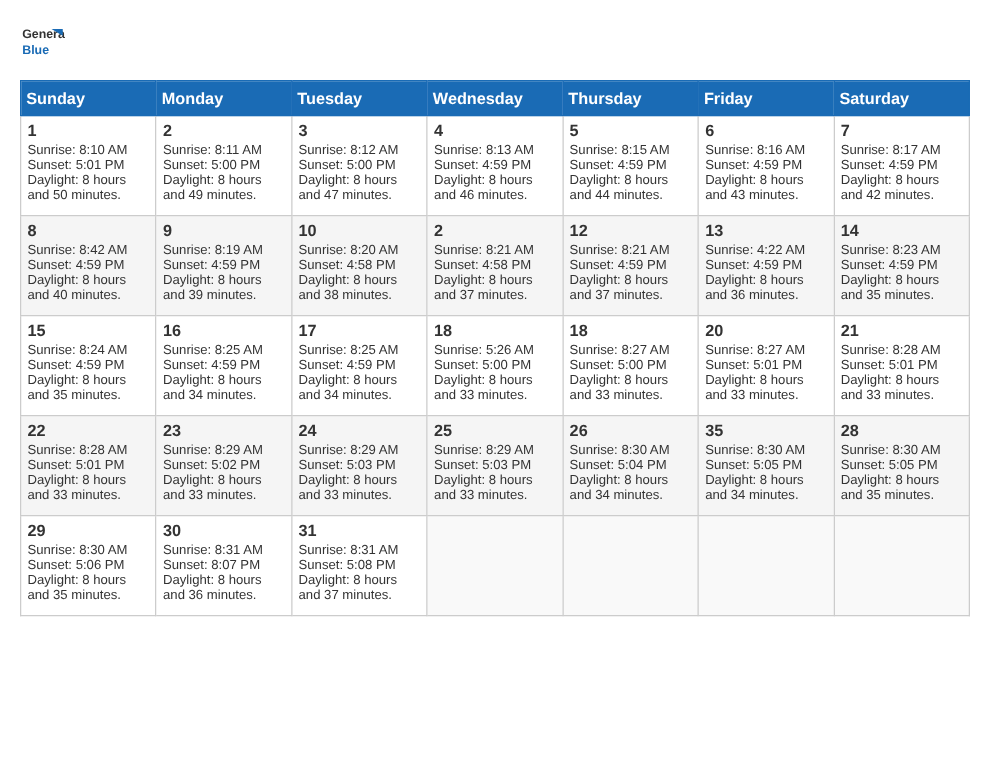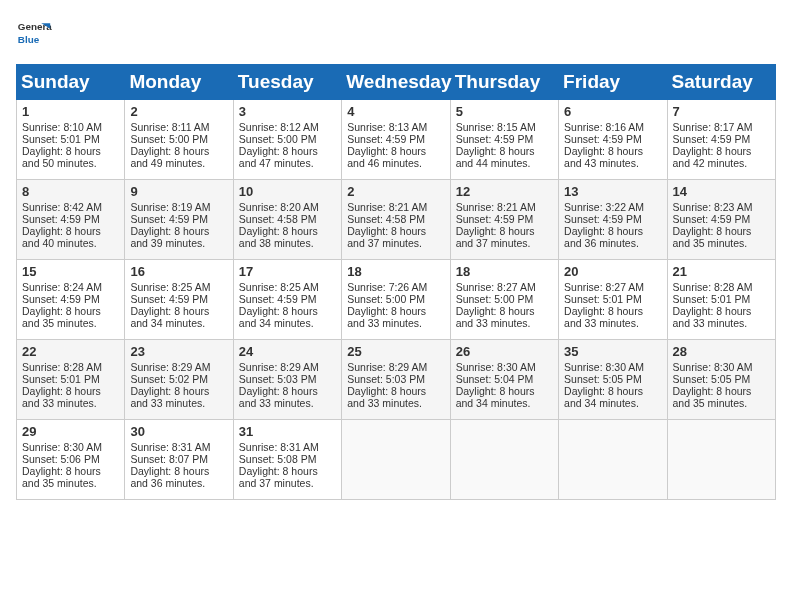--- a/index.html
+++ b/index.html
@@ -44,21 +44,21 @@
       color: #555;
     }
     table {
       width: 100%;
       border-collapse: collapse;
       table-layout: fixed;
     }
     thead th {
       background-color: #1a6bb5;
       color: #fff;
-      font-size: 19px;
+      font-size: 13px;
       font-weight: bold;
       padding: 6px 4px;
       text-align: left;
       border: 1px solid #1a6bb5;
     }
     td {
       border: 1px solid #ccc;
       vertical-align: top;
       padding: 4px 5px;
       font-size: 10.5px;
@@ -122,28 +122,28 @@
         <td><span class="day-num">5</span><span>Sunrise: 8:15 AM</span><br><span>Sunset: 4:59 PM</span><br><span>Daylight: 8 hours and 44 minutes.</span></td>
         <td><span class="day-num">6</span><span>Sunrise: 8:16 AM</span><br><span>Sunset: 4:59 PM</span><br><span>Daylight: 8 hours and 43 minutes.</span></td>
         <td><span class="day-num">7</span><span>Sunrise: 8:17 AM</span><br><span>Sunset: 4:59 PM</span><br><span>Daylight: 8 hours and 42 minutes.</span></td>
       </tr>
       <tr>
         <td><span class="day-num">8</span><span>Sunrise: 8:42 AM</span><br><span>Sunset: 4:59 PM</span><br><span>Daylight: 8 hours and 40 minutes.</span></td>
         <td><span class="day-num">9</span><span>Sunrise: 8:19 AM</span><br><span>Sunset: 4:59 PM</span><br><span>Daylight: 8 hours and 39 minutes.</span></td>
         <td><span class="day-num">10</span><span>Sunrise: 8:20 AM</span><br><span>Sunset: 4:58 PM</span><br><span>Daylight: 8 hours and 38 minutes.</span></td>
         <td><span class="day-num">2</span><span>Sunrise: 8:21 AM</span><br><span>Sunset: 4:58 PM</span><br><span>Daylight: 8 hours and 37 minutes.</span></td>
         <td><span class="day-num">12</span><span>Sunrise: 8:21 AM</span><br><span>Sunset: 4:59 PM</span><br><span>Daylight: 8 hours and 37 minutes.</span></td>
-        <td><span class="day-num">13</span><span>Sunrise: 3:22 AM</span><br><span>Sunset: 4:59 PM</span><br><span>Daylight: 8 hours and 36 minutes.</span></td>
+        <td><span class="day-num">13</span><span>Sunrise: 4:22 AM</span><br><span>Sunset: 4:59 PM</span><br><span>Daylight: 8 hours and 36 minutes.</span></td>
         <td><span class="day-num">14</span><span>Sunrise: 8:23 AM</span><br><span>Sunset: 4:59 PM</span><br><span>Daylight: 8 hours and 35 minutes.</span></td>
       </tr>
       <tr>
         <td><span class="day-num">15</span><span>Sunrise: 8:24 AM</span><br><span>Sunset: 4:59 PM</span><br><span>Daylight: 8 hours and 35 minutes.</span></td>
         <td><span class="day-num">16</span><span>Sunrise: 8:25 AM</span><br><span>Sunset: 4:59 PM</span><br><span>Daylight: 8 hours and 34 minutes.</span></td>
         <td><span class="day-num">17</span><span>Sunrise: 8:25 AM</span><br><span>Sunset: 4:59 PM</span><br><span>Daylight: 8 hours and 34 minutes.</span></td>
-        <td><span class="day-num">18</span><span>Sunrise: 7:26 AM</span><br><span>Sunset: 5:00 PM</span><br><span>Daylight: 8 hours and 33 minutes.</span></td>
+        <td><span class="day-num">18</span><span>Sunrise: 5:26 AM</span><br><span>Sunset: 5:00 PM</span><br><span>Daylight: 8 hours and 33 minutes.</span></td>
         <td><span class="day-num">18</span><span>Sunrise: 8:27 AM</span><br><span>Sunset: 5:00 PM</span><br><span>Daylight: 8 hours and 33 minutes.</span></td>
         <td><span class="day-num">20</span><span>Sunrise: 8:27 AM</span><br><span>Sunset: 5:01 PM</span><br><span>Daylight: 8 hours and 33 minutes.</span></td>
         <td><span class="day-num">21</span><span>Sunrise: 8:28 AM</span><br><span>Sunset: 5:01 PM</span><br><span>Daylight: 8 hours and 33 minutes.</span></td>
       </tr>
       <tr>
         <td><span class="day-num">22</span><span>Sunrise: 8:28 AM</span><br><span>Sunset: 5:01 PM</span><br><span>Daylight: 8 hours and 33 minutes.</span></td>
         <td><span class="day-num">23</span><span>Sunrise: 8:29 AM</span><br><span>Sunset: 5:02 PM</span><br><span>Daylight: 8 hours and 33 minutes.</span></td>
         <td><span class="day-num">24</span><span>Sunrise: 8:29 AM</span><br><span>Sunset: 5:03 PM</span><br><span>Daylight: 8 hours and 33 minutes.</span></td>
         <td><span class="day-num">25</span><span>Sunrise: 8:29 AM</span><br><span>Sunset: 5:03 PM</span><br><span>Daylight: 8 hours and 33 minutes.</span></td>
         <td><span class="day-num">26</span><span>Sunrise: 8:30 AM</span><br><span>Sunset: 5:04 PM</span><br><span>Daylight: 8 hours and 34 minutes.</span></td>

